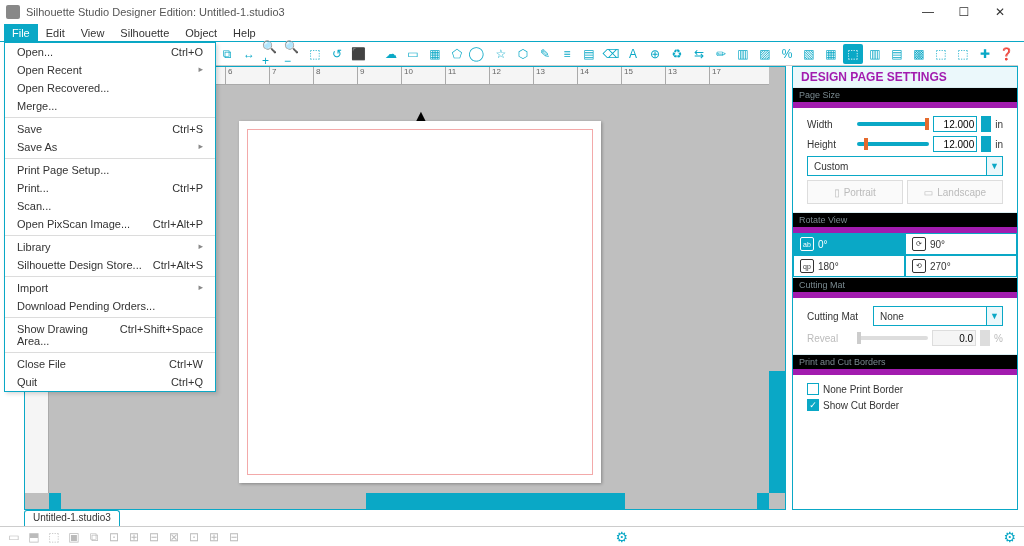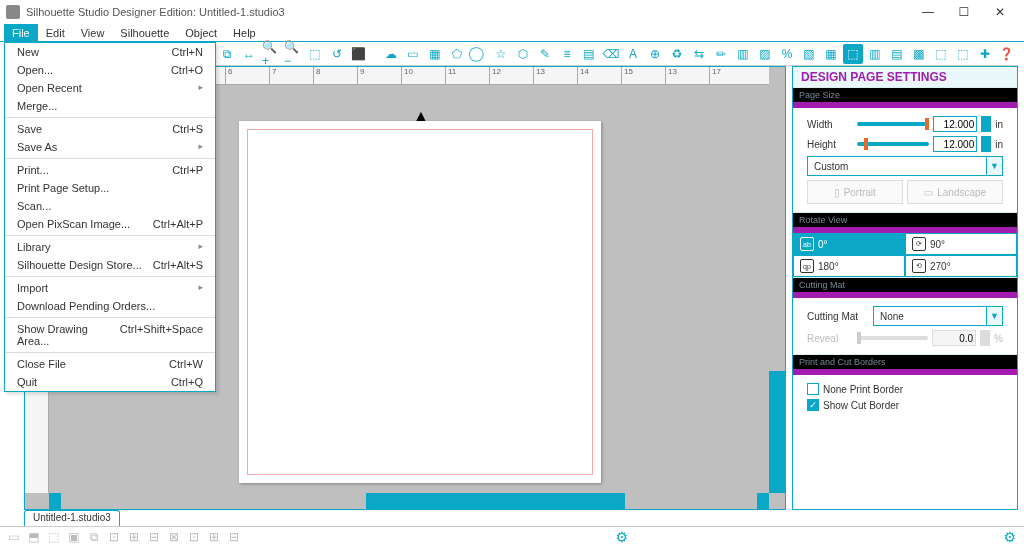--- a/index.html
+++ b/index.html
@@ -99,52 +99,52 @@
   <div class="menubar-item active">File</div>
   <div class="menubar-item">Edit</div>
   <div class="menubar-item">View</div>
   <div class="menubar-item">Silhouette</div>
   <div class="menubar-item">Object</div>
   <div class="menubar-item">Help</div>
 </div>
 
 <div class="dropdown" id="file-menu">
     <div class="dropdown-row">
-      <span>New</span>
-      <span>Ctrl+N</span>
-    </div>
-    <div class="dropdown-row">
       <span>Open...</span>
       <span>Ctrl+O</span>
     </div>
     <div class="dropdown-row">
       <span>Open Recent</span>
       <span class="chev">▸</span>
     </div>
     <div class="dropdown-row">
+      <span>Open Recovered...</span>
+      <span></span>
+    </div>
+    <div class="dropdown-row">
       <span>Merge...</span>
       <span></span>
     </div>
     <div class="dropdown-sep"></div>
     <div class="dropdown-row">
       <span>Save</span>
       <span>Ctrl+S</span>
     </div>
     <div class="dropdown-row">
       <span>Save As</span>
       <span class="chev">▸</span>
     </div>
     <div class="dropdown-sep"></div>
     <div class="dropdown-row">
+      <span>Print Page Setup...</span>
+      <span></span>
+    </div>
+    <div class="dropdown-row">
       <span>Print...</span>
       <span>Ctrl+P</span>
-    </div>
-    <div class="dropdown-row">
-      <span>Print Page Setup...</span>
-      <span></span>
     </div>
     <div class="dropdown-row">
       <span>Scan...</span>
       <span></span>
     </div>
     <div class="dropdown-row">
       <span>Open PixScan Image...</span>
       <span>Ctrl+Alt+P</span>
     </div>
     <div class="dropdown-sep"></div>

